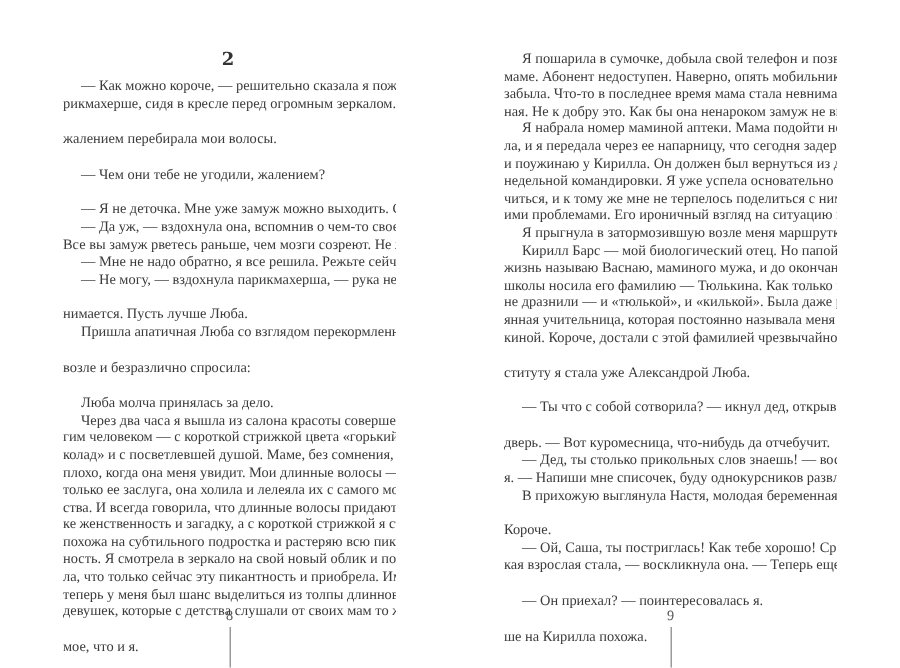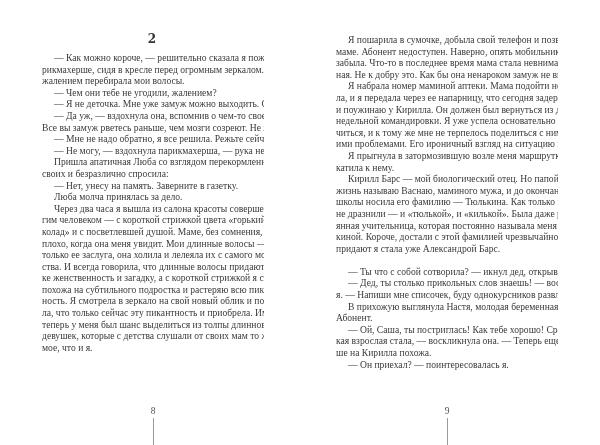--- a/index.html
+++ b/index.html
@@ -12,21 +12,21 @@
     position: absolute; top: 32px; width: 20px; text-align: center;
     font-family: "DejaVu Serif", serif; font-weight: bold; font-size: 12px; color: #333;
   }
   .text-block {
     position: absolute; width: 222px;
     font-family: "Liberation Serif", serif; font-size: 9.6px; line-height: 11.6px; color: #3a3a3a;
   }
   .page-left .text-block { left: 42px; top: 52px; }
   .page-right .text-block { left: 36px; top: 34px; }
   .line { display: block; white-space: nowrap; text-align: justify; text-align-last: justify; height: 11.6px; overflow: hidden; }
-  .line.last { text-align-last: left; }
+  .line.last { text-align-last: left; margin-top: 12px; }
   .line.indent { padding-left: 12px; }
   .line.blank { height: 11.6px; }
   .folio {
     position: absolute; top: 406px; width: 20px; text-align: center;
     font-family: "Liberation Serif", serif; font-size: 9.5px; color: #555;
   }
   .folio-line { position: absolute; top: 418px; width: 1px; height: 27px; background: #9a9a9a; }
 </style>
 </head>
 <body>
@@ -37,23 +37,23 @@
     <div class="text-block" id="left-text">
         <span class="line indent">— Как можно короче, — решительно сказала я пожилой па-</span>
         <span class="line">рикмахерше, сидя в кресле перед огромным зеркалом. Та с со-</span>
         <span class="line last">жалением перебирала мои волосы.</span>
         <span class="line indent last">— Чем они тебе не угодили, жалением?</span>
         <span class="line indent last">— Я не деточка. Мне уже замуж можно выходить. Стригите.</span>
         <span class="line indent">— Да уж, — вздохнула она, вспомнив о чем-то своем. —</span>
         <span class="line">Все вы замуж рветесь раньше, чем мозги созреют. Не жалко</span>
         <span class="line indent">— Мне не надо обратно, я все решила. Режьте сейчас же, —</span>
         <span class="line indent">— Не могу, — вздохнула парикмахерша, — рука не под-</span>
+        <span class="line last">нимается. Пусть лучше Люба.</span>
         <span class="line indent">Пришла апатичная Люба со взглядом перекормленной ко-</span>
-        <span class="line last">своих и безразлично спросила:</span>
-        <span class="line indent last">— Нет, унесу на память. Заверните в газетку.</span>
+        <span class="line last">возле и безразлично спросила:</span>
         <span class="line indent last">Люба молча принялась за дело.</span>
         <span class="line indent">Через два часа я вышла из салона красоты совершенно дру-</span>
         <span class="line">гим человеком — с короткой стрижкой цвета «горький шо-</span>
         <span class="line">колад» и с посветлевшей душой. Маме, без сомнения, станет</span>
         <span class="line">плохо, когда она меня увидит. Мои длинные волосы — это</span>
         <span class="line">только ее заслуга, она холила и лелеяла их с самого моего дет-</span>
         <span class="line">ства. И всегда говорила, что длинные волосы придают девуш-</span>
         <span class="line">ке женственность и загадку, а с короткой стрижкой я стану</span>
         <span class="line">похожа на субтильного подростка и растеряю всю пикант-</span>
         <span class="line">ность. Я смотрела в зеркало на свой новый облик и понима-</span>
@@ -71,35 +71,35 @@
         <span class="line">маме. Абонент недоступен. Наверно, опять мобильник дома</span>
         <span class="line">забыла. Что-то в последнее время мама стала невниматель-</span>
         <span class="line">ная. Не к добру это. Как бы она ненароком замуж не выско-</span>
         <span class="line indent">Я набрала номер маминой аптеки. Мама подойти не мог-</span>
         <span class="line">ла, и я передала через ее напарницу, что сегодня задержусь</span>
         <span class="line">и поужинаю у Кирилла. Он должен был вернуться из двух-</span>
         <span class="line">недельной командировки. Я уже успела основательно соску-</span>
         <span class="line">читься, и к тому же мне не терпелось поделиться с ним сво-</span>
         <span class="line">ими проблемами. Его ироничный взгляд на ситуацию иногда</span>
         <span class="line indent">Я прыгнула в затормозившую возле меня маршрутку и по-</span>
-        <span class="line last">катила к нему.</span>
         <span class="line indent">Кирилл Барс — мой биологический отец. Но папой я всю</span>
         <span class="line">жизнь называю Васнаю, маминого мужа, и до окончания</span>
         <span class="line">школы носила его фамилию — Тюлькина. Как только меня</span>
         <span class="line">не дразнили — и «тюлькой», и «килькой». Была даже рассе-</span>
         <span class="line">янная учительница, которая постоянно называла меня Селед-</span>
         <span class="line">киной. Короче, достали с этой фамилией чрезвычайно, и к ин-</span>
-        <span class="line last">придают я стала уже Александрой Барс.</span>
+        <span class="line last">ституту я стала уже Александрой Люба.</span>
         <span class="line blank"></span>
         <span class="line indent">— Ты что с собой сотворила? — икнул дед, открыв мне</span>
+        <span class="line last">дверь. — Вот куромесница, что-нибудь да отчебучит.</span>
         <span class="line indent">— Дед, ты столько прикольных слов знаешь! — восхитилась</span>
         <span class="line">я. — Напиши мне списочек, буду однокурсников развлекать.</span>
         <span class="line indent">В прихожую выглянула Настя, молодая беременная жена</span>
-        <span class="line last">Абонент.</span>
+        <span class="line last">Короче.</span>
         <span class="line indent">— Ой, Саша, ты постриглась! Как тебе хорошо! Сразу та-</span>
         <span class="line">кая взрослая стала, — воскликнула она. — Теперь еще боль-</span>
+        <span class="line indent last">— Он приехал? — поинтересовалась я.</span>
         <span class="line last">ше на Кирилла похожа.</span>
-        <span class="line indent last">— Он приехал? — поинтересовалась я.</span>
       </div>
     <div class="folio" style="left:137px;">9</div>
     <div class="folio-line" style="left:147px;"></div>
   </div>
 </div>
 
 </body></html>

